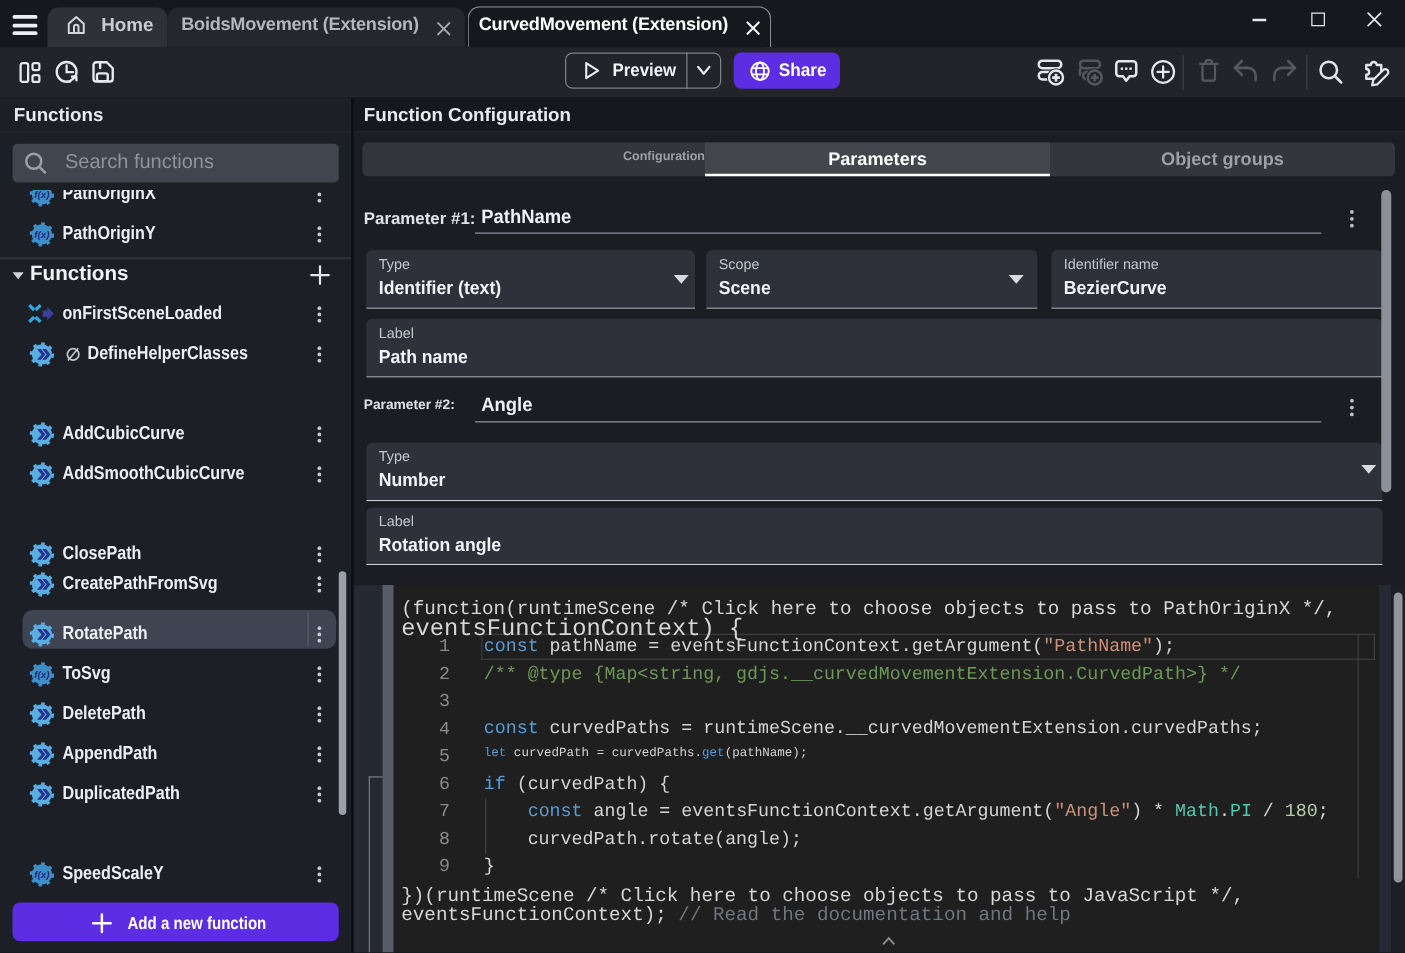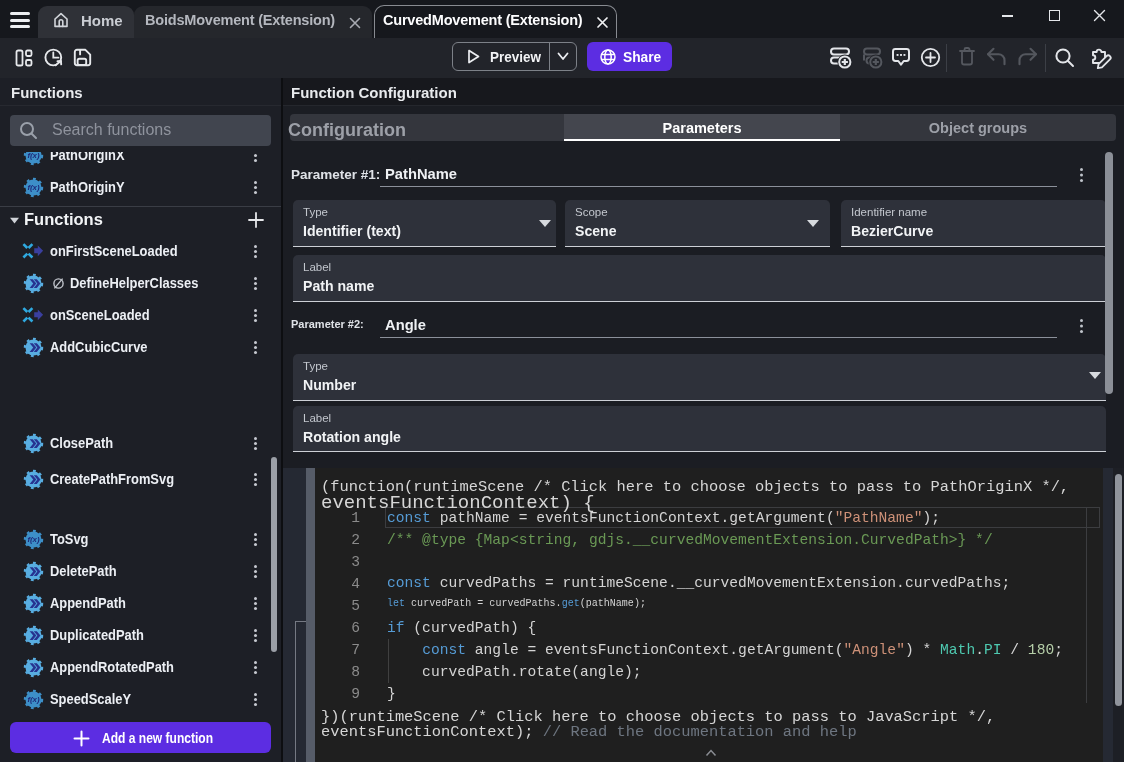--- a/index.html
+++ b/index.html
@@ -204,61 +204,70 @@
         <path fill="#273390" d="M7.6 7 l4.1 5 -4.1 5 h3.5 l4.1-5 -4.1-5 Z"></path>
         <path fill="#273390" d="M12.3 7 l4.1 5 -4.1 5 h3.5 l4.1-5 -4.1-5 Z"></path>
       </svg>
       <svg class="abs" style="left:52px;top:10px" width="13" height="13" viewBox="0 0 13 13" fill="none" stroke="#c0c4cb" stroke-width="1.4">
         <circle cx="6.5" cy="6.5" r="4.6"></circle>
         <path d="M10.6 1.6 L2.4 11.4"></path>
       </svg>
       <div class="txt" style="left:70px">DefineHelperClasses</div>
       <div class="menu"></div>
     </div>
-    <div class="item" style="top:147px">
-      <svg class="abs" style="left:22px;top:7px" width="22" height="18" viewBox="0 0 22 18">
-        <g stroke="#2fa9e0" stroke-width="2.6" stroke-linecap="butt">
-          <path d="M1.4 2.1 L5.3 6.0"></path>
-          <path d="M10.4 2.1 L6.5 6.0"></path>
-          <path d="M1.4 15.5 L5.3 11.6"></path>
-          <path d="M10.4 15.5 L6.5 11.6"></path>
-        </g>
-        <path fill="#3a3f9e" d="M12.2 6.3 h3.6 V3.4 l5.3 5.4 -5.3 5.4 V11.3 h-3.6 Z"></path>
-      </svg>
-      <div class="txt">onSceneLoaded</div>
-      <div class="menu"></div>
-    </div>
     <div class="item" style="top:179px">
       <svg class="abs" style="left:23px;top:6px" width="21" height="21" viewBox="0 0 24 24">
         <circle cx="12" cy="12" r="9.2" fill="#58ade1"></circle>
         <circle cx="12" cy="12" r="9.8" fill="none" stroke="#58ade1" stroke-width="2.6" stroke-dasharray="3.2 4.35"></circle>
         <path fill="#273390" d="M7.6 7 l4.1 5 -4.1 5 h3.5 l4.1-5 -4.1-5 Z"></path>
         <path fill="#273390" d="M12.3 7 l4.1 5 -4.1 5 h3.5 l4.1-5 -4.1-5 Z"></path>
       </svg>
       <div class="txt">AddCubicCurve</div>
       <div class="menu"></div>
     </div>
+    <div class="item" style="top:211px">
+      <svg class="abs" style="left:23px;top:6px" width="21" height="21" viewBox="0 0 24 24">
+        <circle cx="12" cy="12" r="9.2" fill="#58ade1"></circle>
+        <circle cx="12" cy="12" r="9.8" fill="none" stroke="#58ade1" stroke-width="2.6" stroke-dasharray="3.2 4.35"></circle>
+        <path fill="#273390" d="M7.6 7 l4.1 5 -4.1 5 h3.5 l4.1-5 -4.1-5 Z"></path>
+        <path fill="#273390" d="M12.3 7 l4.1 5 -4.1 5 h3.5 l4.1-5 -4.1-5 Z"></path>
+      </svg>
+      <div class="txt">AddSmoothCubicCurve</div>
+      <div class="menu"></div>
+    </div>
     <div class="item" style="top:275px">
       <svg class="abs" style="left:23px;top:6px" width="21" height="21" viewBox="0 0 24 24">
         <circle cx="12" cy="12" r="9.2" fill="#58ade1"></circle>
         <circle cx="12" cy="12" r="9.8" fill="none" stroke="#58ade1" stroke-width="2.6" stroke-dasharray="3.2 4.35"></circle>
         <path fill="#273390" d="M7.6 7 l4.1 5 -4.1 5 h3.5 l4.1-5 -4.1-5 Z"></path>
         <path fill="#273390" d="M12.3 7 l4.1 5 -4.1 5 h3.5 l4.1-5 -4.1-5 Z"></path>
       </svg>
       <div class="txt">ClosePath</div>
       <div class="menu"></div>
     </div>
-    <div class="item" style="top:311px">
+    <div class="item" style="top:299px">
       <svg class="abs" style="left:23px;top:6px" width="21" height="21" viewBox="0 0 24 24">
         <circle cx="12" cy="12" r="9.2" fill="#58ade1"></circle>
         <circle cx="12" cy="12" r="9.8" fill="none" stroke="#58ade1" stroke-width="2.6" stroke-dasharray="3.2 4.35"></circle>
         <path fill="#273390" d="M7.6 7 l4.1 5 -4.1 5 h3.5 l4.1-5 -4.1-5 Z"></path>
         <path fill="#273390" d="M12.3 7 l4.1 5 -4.1 5 h3.5 l4.1-5 -4.1-5 Z"></path>
       </svg>
       <div class="txt">CreatePathFromSvg</div>
+      <div class="menu"></div>
+    </div>
+    <div class="item" style="top:339px">
+      <div class="abs" style="left:18px;top:-3px;width:251px;height:31px;background:#3e4452;border-radius:8px;"></div>
+      <div class="abs" style="left:246px;top:-1px;width:1px;height:27px;background:#565b66;"></div>
+      <svg class="abs" style="left:23px;top:6px" width="21" height="21" viewBox="0 0 24 24">
+        <circle cx="12" cy="12" r="9.2" fill="#58ade1"></circle>
+        <circle cx="12" cy="12" r="9.8" fill="none" stroke="#58ade1" stroke-width="2.6" stroke-dasharray="3.2 4.35"></circle>
+        <path fill="#273390" d="M7.6 7 l4.1 5 -4.1 5 h3.5 l4.1-5 -4.1-5 Z"></path>
+        <path fill="#273390" d="M12.3 7 l4.1 5 -4.1 5 h3.5 l4.1-5 -4.1-5 Z"></path>
+      </svg>
+      <div class="txt">RotatePath</div>
       <div class="menu"></div>
     </div>
     <div class="item" style="top:371px">
       <svg class="abs" style="left:23px;top:6px" width="21" height="21" viewBox="0 0 24 24">
         <circle cx="12" cy="12" r="9.2" fill="#3d8fc8"></circle>
         <circle cx="12" cy="12" r="9.8" fill="none" stroke="#3d8fc8" stroke-width="2.6" stroke-dasharray="3.2 4.35"></circle>
         <text x="12" y="15.2" font-family="Liberation Sans" font-style="italic" font-weight="bold" font-size="9" fill="#1d2a7a" text-anchor="middle">f(x)</text>
       </svg>
       <div class="txt">ToSvg</div>
       <div class="menu"></div>
@@ -286,30 +295,20 @@
     <div class="item" style="top:467px">
       <svg class="abs" style="left:23px;top:6px" width="21" height="21" viewBox="0 0 24 24">
         <circle cx="12" cy="12" r="9.2" fill="#58ade1"></circle>
         <circle cx="12" cy="12" r="9.8" fill="none" stroke="#58ade1" stroke-width="2.6" stroke-dasharray="3.2 4.35"></circle>
         <path fill="#273390" d="M7.6 7 l4.1 5 -4.1 5 h3.5 l4.1-5 -4.1-5 Z"></path>
         <path fill="#273390" d="M12.3 7 l4.1 5 -4.1 5 h3.5 l4.1-5 -4.1-5 Z"></path>
       </svg>
       <div class="txt">DuplicatedPath</div>
       <div class="menu"></div>
     </div>
-    <div class="item" style="top:499px">
-      <svg class="abs" style="left:23px;top:6px" width="21" height="21" viewBox="0 0 24 24">
-        <circle cx="12" cy="12" r="9.2" fill="#58ade1"></circle>
-        <circle cx="12" cy="12" r="9.8" fill="none" stroke="#58ade1" stroke-width="2.6" stroke-dasharray="3.2 4.35"></circle>
-        <path fill="#273390" d="M7.6 7 l4.1 5 -4.1 5 h3.5 l4.1-5 -4.1-5 Z"></path>
-        <path fill="#273390" d="M12.3 7 l4.1 5 -4.1 5 h3.5 l4.1-5 -4.1-5 Z"></path>
-      </svg>
-      <div class="txt">AppendRotatedPath</div>
-      <div class="menu"></div>
-    </div>
     <div class="item" style="top:531px">
       <svg class="abs" style="left:23px;top:6px" width="21" height="21" viewBox="0 0 24 24">
         <circle cx="12" cy="12" r="9.2" fill="#3d8fc8"></circle>
         <circle cx="12" cy="12" r="9.8" fill="none" stroke="#3d8fc8" stroke-width="2.6" stroke-dasharray="3.2 4.35"></circle>
         <text x="12" y="15.2" font-family="Liberation Sans" font-style="italic" font-weight="bold" font-size="9" fill="#1d2a7a" text-anchor="middle">f(x)</text>
       </svg>
       <div class="txt">SpeedScaleY</div>
       <div class="menu"></div>
     </div>
   </div>
@@ -321,21 +320,21 @@
     <path d="M8.5 1.5 v14 M1.5 8.5 h14"></path>
   </svg>
 <div class="abs" style="left:102px;top:730px;font-size:14px;font-weight:700;color:#ffffff;transform:scaleX(0.86);transform-origin:0 50%;">Add a new function</div>
 
 <div class="abs" style="left:283px;top:78px;width:841px;height:684px;background:#1b1d23;"></div>
 <div class="abs" style="left:283px;top:78px;width:841px;height:28px;background:#17181d;border-bottom:1px solid #25272d;"></div>
 <div class="abs" style="left:291px;top:84px;font-size:15px;font-weight:600;color:#e8eaed;">Function Configuration</div>
 
 <div class="abs" style="left:290px;top:114px;width:826px;height:27px;background:#34363d;border-radius:4px;"></div>
 <div class="abs" style="left:564px;top:114px;width:276px;height:27px;background:#44464e;"></div>
-<div class="abs" style="left:288px;top:120px;width:276px;text-align:left;font-size:18px;font-weight:600;color:#9da0a8;">Configuration</div>
+<div class="abs" style="left:288px;top:120px;width:276px;text-align:right;font-size:10px;font-weight:600;color:#9da0a8;">Configuration</div>
 <div class="abs" style="left:564px;top:120px;width:276px;text-align:center;font-size:14.5px;font-weight:700;color:#ffffff;">Parameters</div>
 <div class="abs" style="left:840px;top:120px;width:276px;text-align:center;font-size:14.5px;font-weight:600;color:#9da0a8;">Object groups</div>
 <div class="abs" style="left:564px;top:139px;width:276px;height:2px;background:#ffffff;"></div>
 
 <div class="abs" style="left:291px;top:167px;font-size:13.5px;font-weight:700;color:#dfe2e7;">Parameter #1:</div>
 <div class="abs" style="left:385px;top:165px;font-size:15.5px;font-weight:600;color:#eff1f4;transform:scaleX(0.95);transform-origin:0 50%;">PathName</div>
 <div class="abs" style="left:380px;top:186px;width:677px;height:1px;background:#8b909a;"></div>
 <div class="abs dots" style="left:1080px;top:168px;"></div>
 
 <div class="abs fbox" style="left:293px;top:200px;width:263px;height:47px;"></div>

